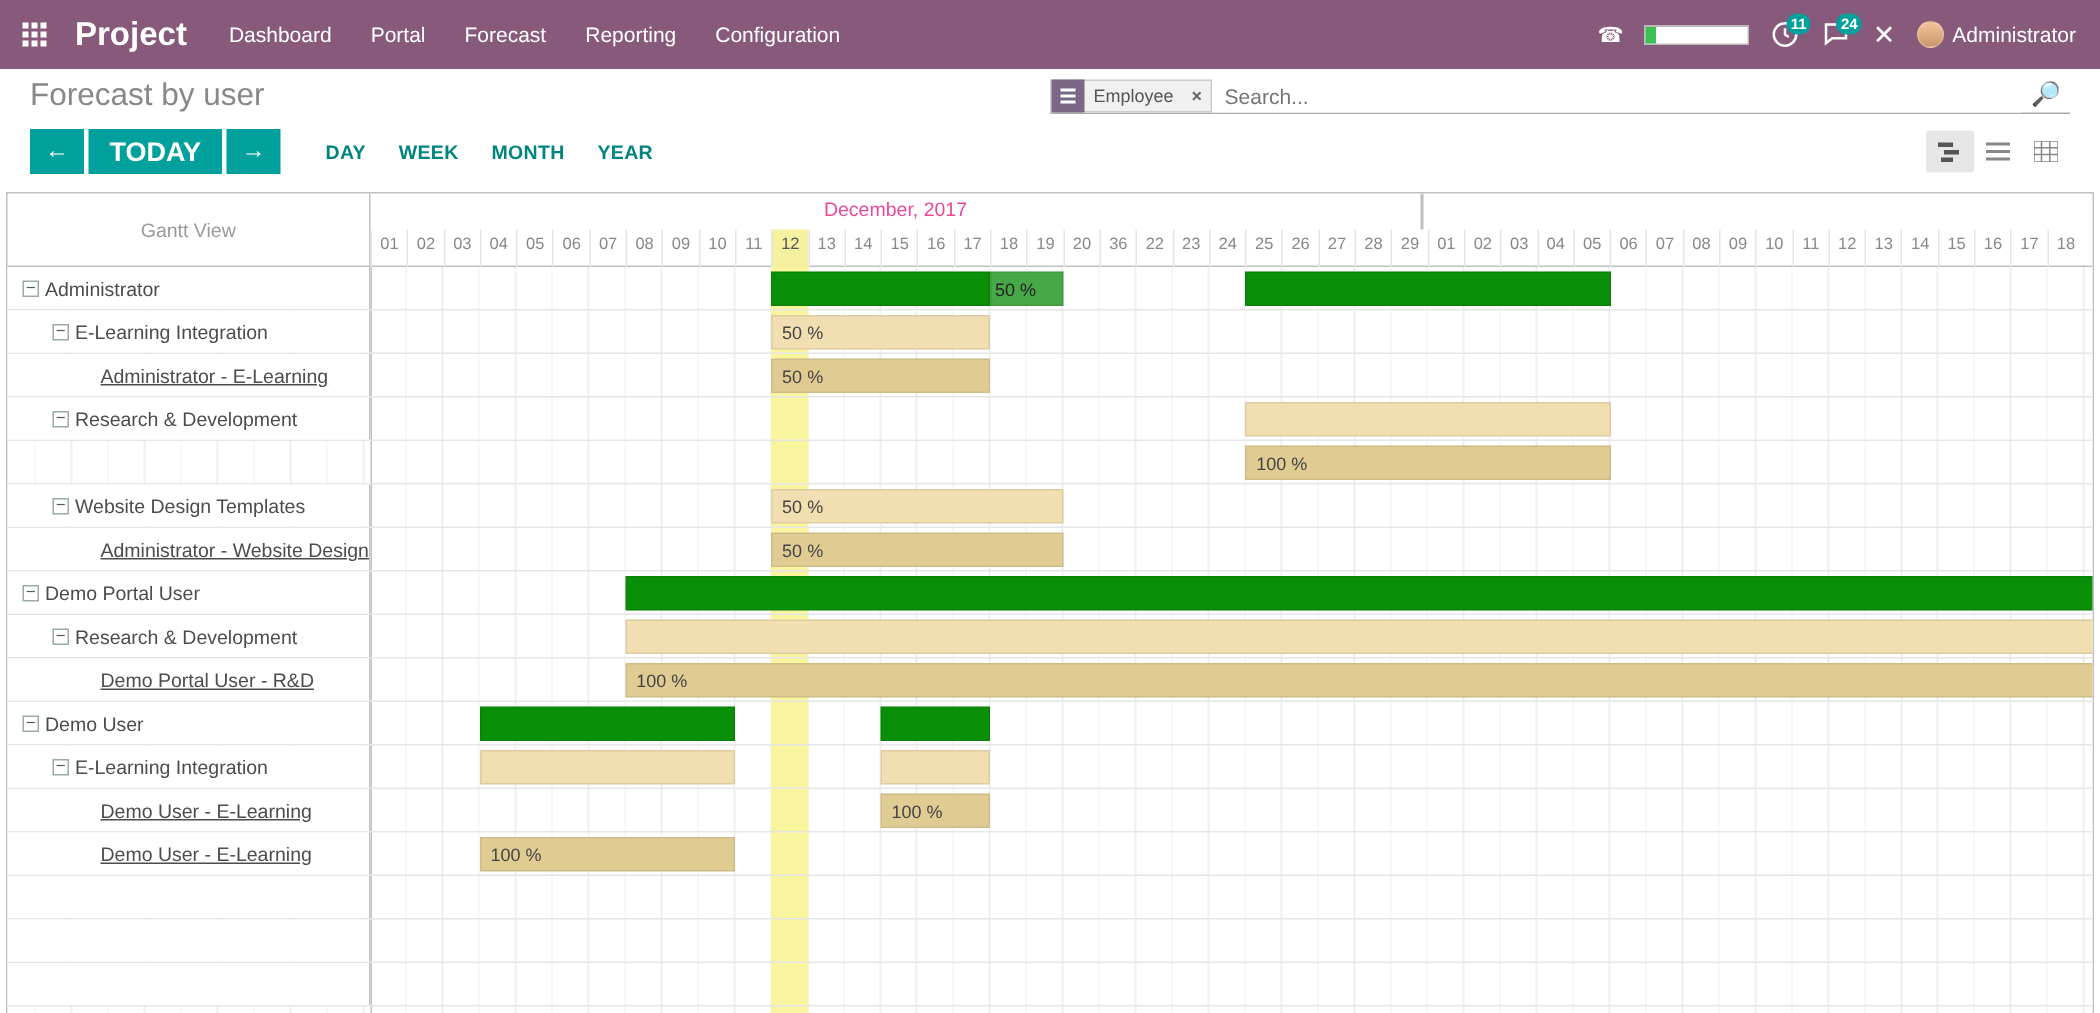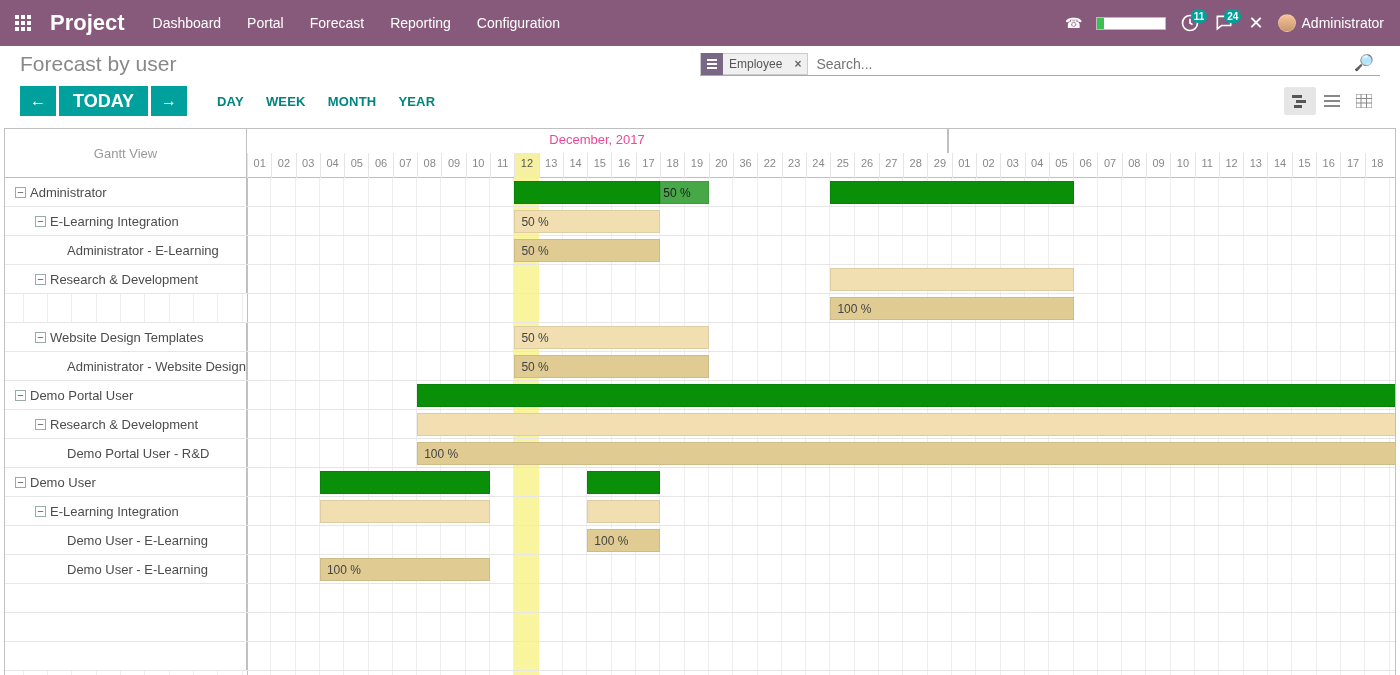--- a/index.html
+++ b/index.html
@@ -60,21 +60,21 @@
   
   .gantt-body { position:relative; min-height:518px; background:repeating-linear-gradient(to right, #fff 0, #fff 23.31px, #eee 23.31px, #eee 24.31px); background-position:242px 0; }
   .gantt-body::before { content:""; position:absolute; left:242px; top:0; bottom:0; width:1px; background:#c0c0c0; }
   .today-col { position:absolute; width:24.31px; top:0; bottom:0; background:#f9f59e; z-index:0; }
   
   .row { position:relative; height:29px; border-bottom:1px solid #e6e6e6; z-index:1;}
   .row .label { position:absolute; left:0; width:242px; top:0; bottom:0; display:flex; align-items:center; background:#fff; border-right:1px solid #c0c0c0; font-size:13px; color:#4c4c4c;}
   .row .exp { width:11px; height:11px; border:1px solid #9aa; display:inline-flex; align-items:center; justify-content:center; font-size:11px; line-height:1; margin-right:4px; cursor:pointer; background:#fff; color:#555;}
   .row.l0 .label { padding-left:10px; font-weight:400;}
   .row.l1 .label { padding-left:30px;}
-  .row.l2 .label { padding-left:62px;}
+  .row.l2 .label { padding-left:62px;text-decoration:underline;}
   
   .bar { position:absolute; top:3px; height:23px; border:1px solid rgba(0,0,0,.08); z-index:2; }
   .bar.green { background:#0a8f08; }
   .bar.green2 { background:#46a846; }
   .bar.tan-lt { background:#f1deb1; }
   .bar.tan-md { background:#e0cb93; }
   .bar .txt { position:absolute; left:0; top:0; height:100%; display:flex; align-items:center; padding-left:6px; font-size:12px; color:#444;}
   .bar.green .txt, .bar.green2 .txt { padding-left:2px; color:#222; }
 </style>
 </head>

